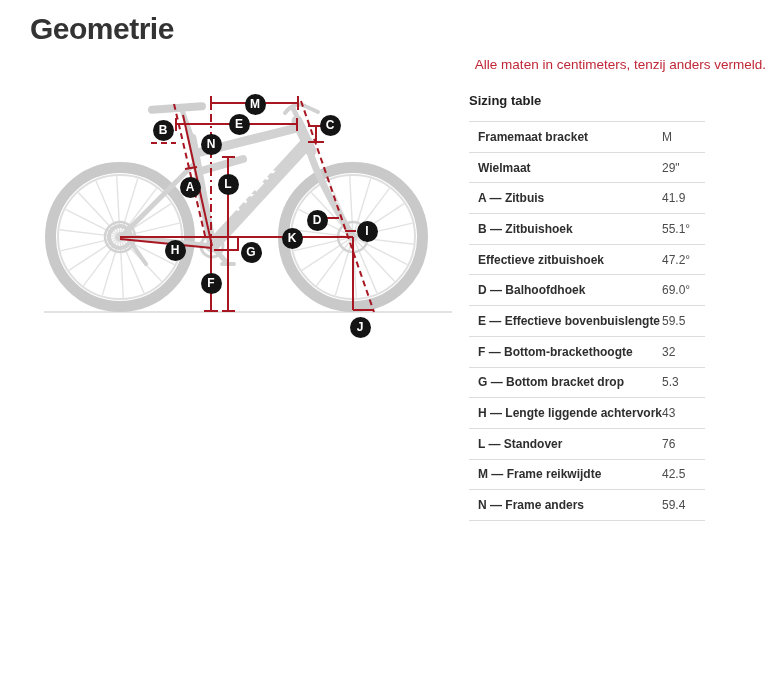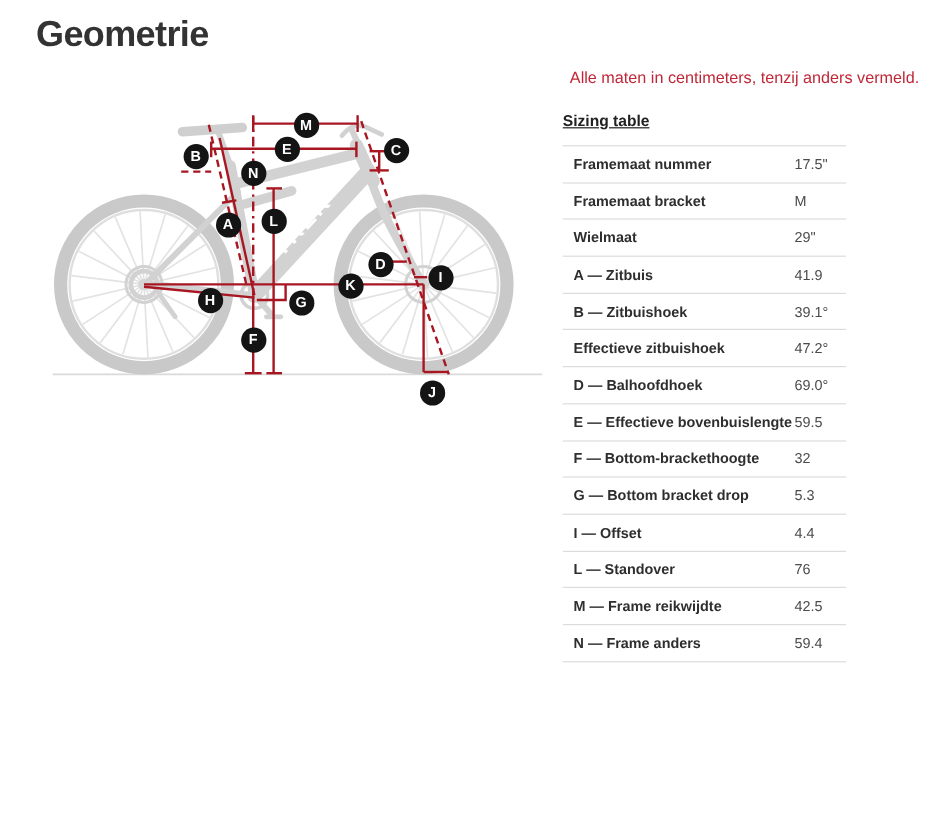--- a/index.html
+++ b/index.html
@@ -35,21 +35,21 @@
   .treklogo{fill:#fff;font-family:"Liberation Sans",sans-serif;
     font-weight:bold;font-size:20px;letter-spacing:2px;text-anchor:middle;}
   .marker{position:absolute;width:21px;height:21px;border-radius:50%;
     background:var(--marker-bg);color:var(--marker-fg);font-size:12px;
     font-weight:bold;display:flex;align-items:center;justify-content:center;
     z-index:3;line-height:1;}
 
   
   .sizing{position:absolute;left:469px;top:88px;width:236px;}
   .sizing-heading{height:33px;padding-top:5px;font-size:13px;font-weight:700;
-    color:#222;text-decoration:underline;}
+    color:#222;}
   .trows{border-bottom:1px solid var(--sep);}
   .trow{position:relative;height:30.7px;border-top:1px solid var(--sep);
     display:flex;align-items:center;padding-left:9px;}
   .tlabel{font-size:12px;font-weight:700;color:#2e2e2e;}
   .tvalue{position:absolute;left:193px;font-size:12px;font-weight:400;color:#4b4b4b;}
 </style>
 </head>
 <body>
 
 <div class="page">
@@ -191,38 +191,34 @@
         <div class="marker" style="left: 217.5px; top: 173.5px;">L</div>
         <div class="marker" style="left: 244.5px; top: 93.5px;">M</div>
         <div class="marker" style="left: 200.5px; top: 133.5px;">N</div>
       </div>
   </div>
 
   <div class="sizing">
     <div class="sizing-heading">Sizing table</div>
     <div class="trows">
         <div class="trow">
-          <span class="tlabel">Framemaat nummer</span>
-          <span class="tvalue">17.5"</span>
-        </div>
-        <div class="trow">
           <span class="tlabel">Framemaat bracket</span>
           <span class="tvalue">M</span>
         </div>
         <div class="trow">
           <span class="tlabel">Wielmaat</span>
           <span class="tvalue">29"</span>
         </div>
         <div class="trow">
           <span class="tlabel">A — Zitbuis</span>
           <span class="tvalue">41.9</span>
         </div>
         <div class="trow">
           <span class="tlabel">B — Zitbuishoek</span>
-          <span class="tvalue">39.1°</span>
+          <span class="tvalue">55.1°</span>
         </div>
         <div class="trow">
           <span class="tlabel">Effectieve zitbuishoek</span>
           <span class="tvalue">47.2°</span>
         </div>
         <div class="trow">
           <span class="tlabel">D — Balhoofdhoek</span>
           <span class="tvalue">69.0°</span>
         </div>
         <div class="trow">
@@ -231,22 +227,22 @@
         </div>
         <div class="trow">
           <span class="tlabel">F — Bottom-brackethoogte</span>
           <span class="tvalue">32</span>
         </div>
         <div class="trow">
           <span class="tlabel">G — Bottom bracket drop</span>
           <span class="tvalue">5.3</span>
         </div>
         <div class="trow">
-          <span class="tlabel">I — Offset</span>
-          <span class="tvalue">4.4</span>
+          <span class="tlabel">H — Lengte liggende achtervork</span>
+          <span class="tvalue">43</span>
         </div>
         <div class="trow">
           <span class="tlabel">L — Standover</span>
           <span class="tvalue">76</span>
         </div>
         <div class="trow">
           <span class="tlabel">M — Frame reikwijdte</span>
           <span class="tvalue">42.5</span>
         </div>
         <div class="trow">

